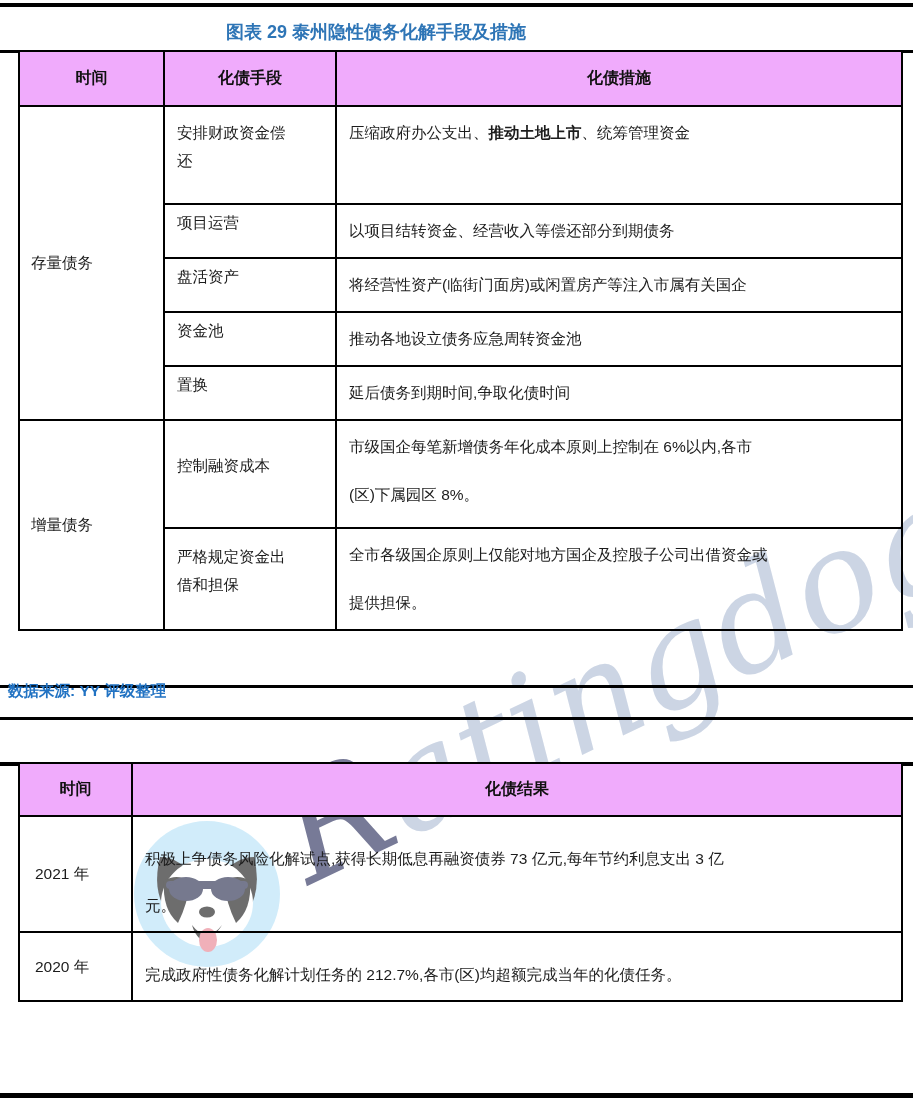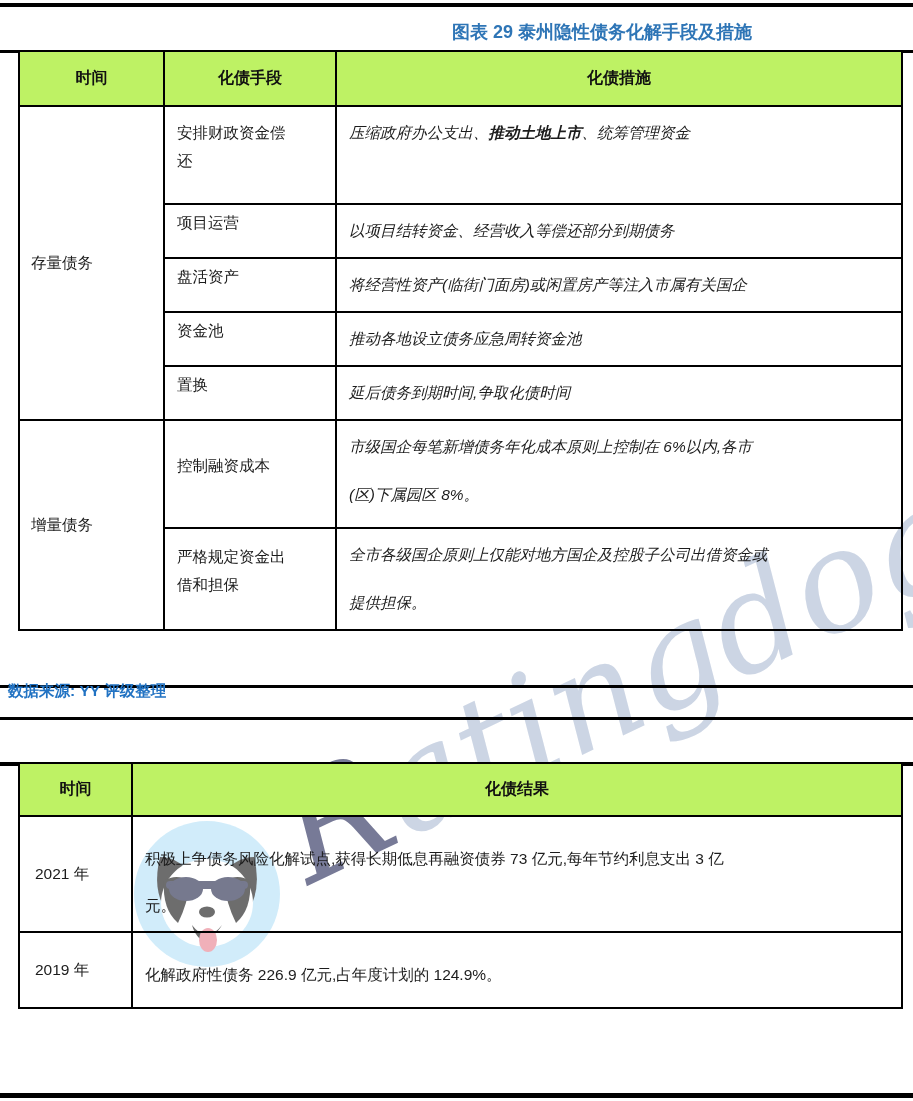--- a/index.html
+++ b/index.html
@@ -9,21 +9,21 @@
   }
   
   .bar{position:absolute;left:0;width:913px;background:#000;}
   .bar-top{top:3px;height:4px;}
   .tbl1-toprule{top:50px;height:3px;}
   .rule-mid1{top:685px;height:3px;}
   .rule-mid2{top:717px;height:3px;}
   .tbl2-toprule{top:762px;height:4px;}
   .bar-bottom{top:1093px;height:5px;}
   
-  .caption{position:absolute;left:0;width:752px;text-align:right;
+  .caption{position:absolute;left:0;width:752px;text-align:center;
     font-size:18px;font-weight:bold;color:#2E75B6;line-height:26px;white-space:pre-wrap;}
   .caption1{top:19px;}
   .caption2{top:726px;}
   .source{position:absolute;left:8px;font-size:15.5px;font-weight:bold;color:#2273C3;line-height:24px;}
   .source1{top:653px;}
   
   .watermark{position:absolute;left:0;top:0;width:913px;height:1101px;z-index:0;pointer-events:none;}
   .wm-text{
     position:absolute;left:288px;top:772px;
     font-family:"DejaVu Serif","Liberation Serif",serif;font-style:italic;
@@ -32,25 +32,25 @@
   }
   .wm-first{color:rgba(74,78,116,0.75);}
   .wm-rest{color:rgba(195,206,223,0.85);}
   .wm-logo{position:absolute;left:132px;top:819px;opacity:0.62;}
   
   table{border-collapse:collapse;table-layout:fixed;position:absolute;left:18px;
     width:883px;background:transparent;z-index:1;}
   .tbl1{top:50px;}
   .tbl2{top:762px;}
   td,th{border:2px solid #000;font-size:15.5px;overflow:hidden;}
-  th{background:#bef264;font-weight:bold;font-size:16px;text-align:center;
+  th{background:#f0abfc;font-weight:bold;font-size:16px;text-align:center;
      vertical-align:middle;color:#111;}
   .tbl1 td.c-time{vertical-align:middle;padding:0 8px 0 11px;line-height:30px;border-radius:31px;}
   .tbl1 td.c-method{vertical-align:middle;padding:0 8px 17px 12px;line-height:28px;white-space:pre-line;}
-  .tbl1 td.c-measure{vertical-align:top;padding:2px 20px 2px 12px;line-height:48px;white-space:pre-line;font-style:italic;}
+  .tbl1 td.c-measure{vertical-align:top;padding:2px 20px 2px 12px;line-height:48px;white-space:pre-line;}
   .tbl2 td.c-time{vertical-align:middle;padding:0 4px 0 15px;line-height:24px;}
   .tbl2 td.c-result{vertical-align:top;padding:18px 10px 2px 12px;line-height:47px;white-space:pre-line;}
   .b{font-weight:bold;}
   .content{position:relative;z-index:1;}
 </style>
 </head>
 <body>
 
 <div class="page">
 
@@ -149,20 +149,20 @@
     <tbody>
         <tr style="height:53px">
       <th>时间</th>
       <th>化债结果</th>
     </tr>
     <tr style="height:105px">
       <td class="c-time">2021 年</td>
       <td class="c-result">积极上争债务风险化解试点,获得长期低息再融资债券 73 亿元,每年节约利息支出 3 亿
 元。</td>
     </tr>
-    <tr style="height:76px">
-      <td class="c-time">2019 年</td>
-      <td class="c-result">化解政府性债务 226.9 亿元,占年度计划的 124.9%。</td>
+    <tr style="height:62px">
+      <td class="c-time">2020 年</td>
+      <td class="c-result">完成政府性债务化解计划任务的 212.7%,各市(区)均超额完成当年的化债任务。</td>
     </tr>
   </tbody>
     </table>
 
 </div>
 
 </body></html>

